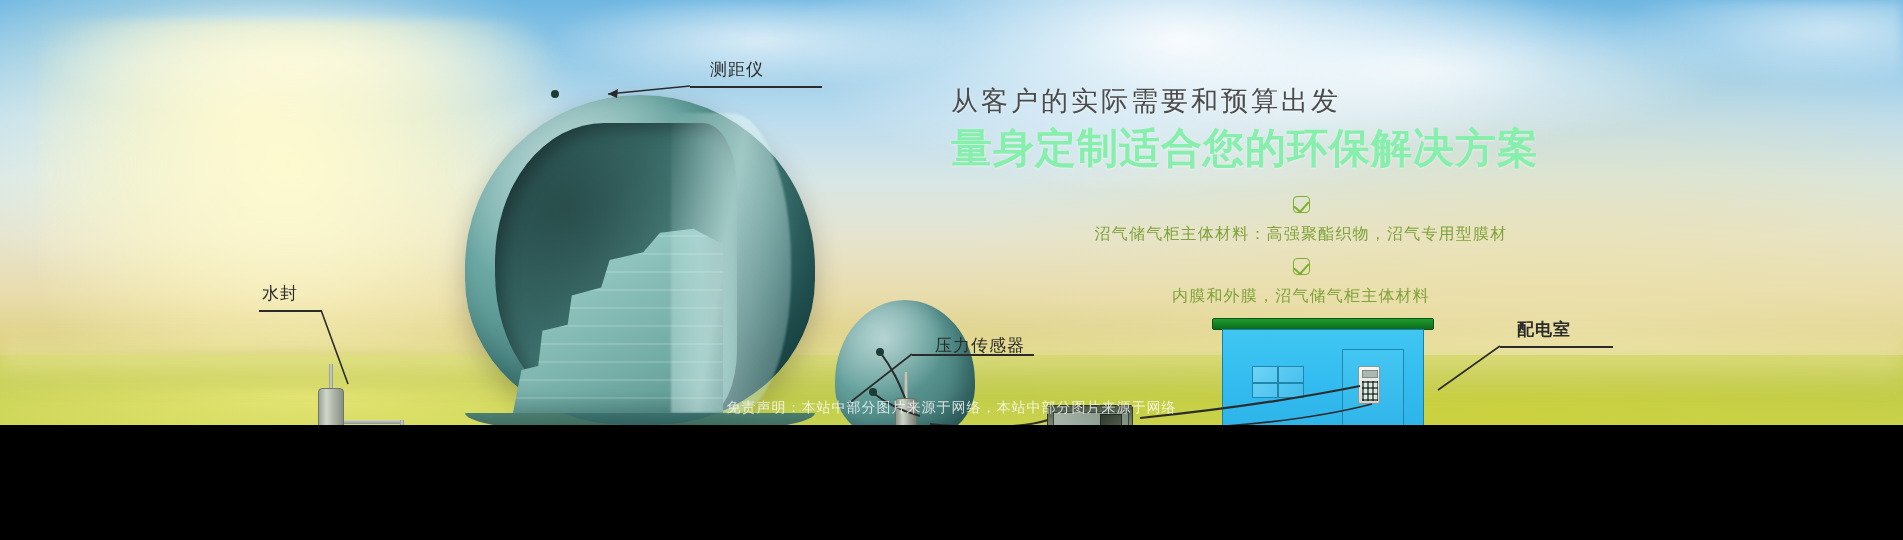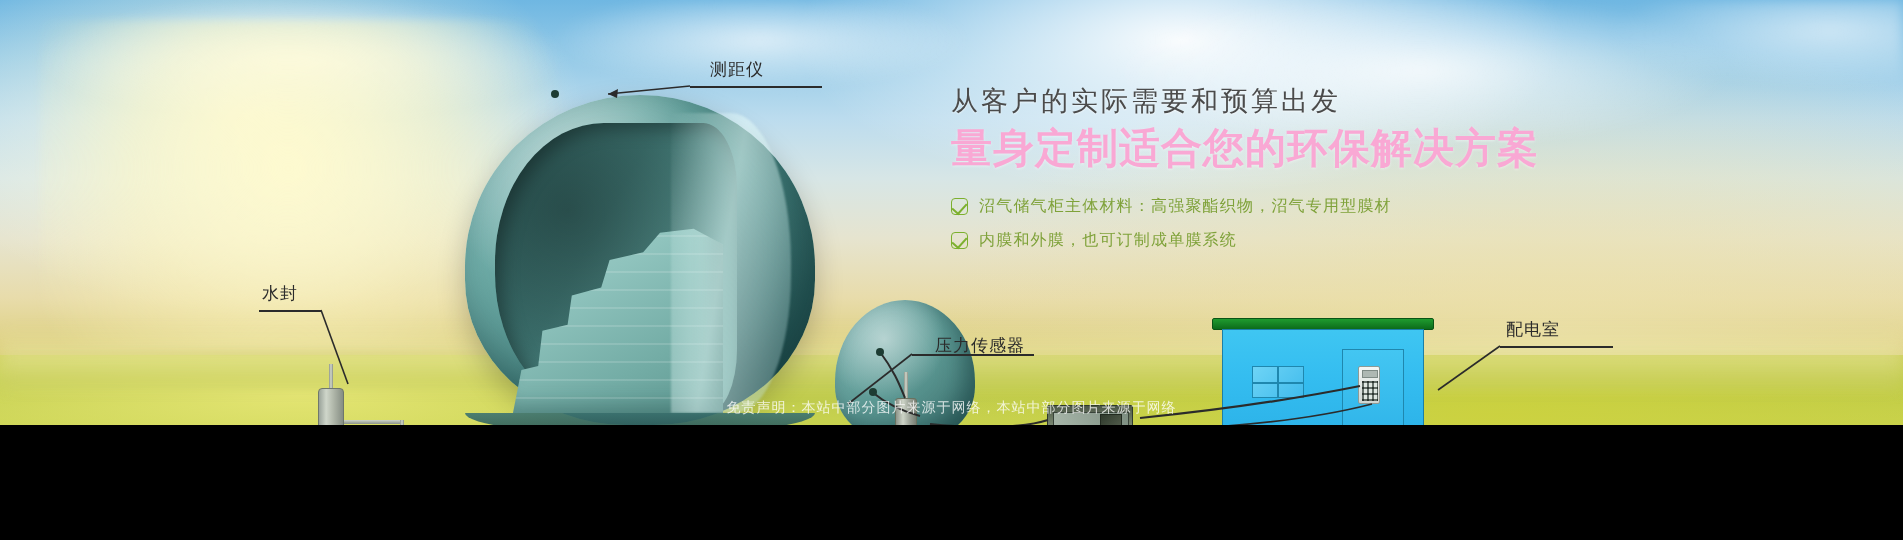--- a/index.html
+++ b/index.html
@@ -230,29 +230,29 @@
   
   .textpanel { position:absolute; left:951px; top:86px; width:700px; }
   .subhead {
     font-family:"DejaVu Sans","Liberation Sans",sans-serif;
     font-size:27px; color:#4b4b4b; letter-spacing:3px; line-height:1.1;
     text-shadow:0 1px 2px rgba(255,255,255,.6);
   }
   .headline {
     margin-top:8px;
     font-family:"DejaVu Sans","Liberation Sans",sans-serif;
-    font-size:41px; font-weight:bold; color:#f9a8d4; letter-spacing:1px; line-height:1.18;
+    font-size:41px; font-weight:bold; color:#86efac; letter-spacing:1px; line-height:1.18;
     text-shadow:0 1px 3px rgba(255,255,255,.45);
   }
   .bullets { margin-top:24px; }
   .bullet {
     display:flex; align-items:center; gap:11px;
     margin-bottom:13px;
     font-family:"DejaVu Sans","Liberation Sans",sans-serif;
-    font-size:16px; color:#7fa23a; letter-spacing:1.2px;
+    font-size:16px; color:#7fa23a; letter-spacing:1.2px;flex-direction:column;
   }
   .chk {
     flex:0 0 auto; width:17px; height:17px;
     border:1.6px solid #7cb02e; border-radius:4px;
     position:relative;
   }
   .chk::after {
     content:""; position:absolute; left:3px; top:1px;
     width:7px; height:12px; border:solid #7cb02e;
     border-width:0 2.6px 2.6px 0; transform:rotate(42deg);
@@ -315,21 +315,21 @@
 
   <div class="callout" style="left:860px; top:326px; width:230px; height:120px;">
     <span class="ctext" style="left:75px; top:8px;">压力传感器</span>
     <div class="cbar" style="left:52px; top:28px; width:122px;"></div>
     <svg style="left:0; top:0; width:230px; height:120px;">
       <line x1="52" y1="28" x2="-12" y2="78" stroke="#2b2b2b" stroke-width="1.6"></line>
     </svg>
   </div>
 
   <div class="callout" style="left:1460px; top:318px; width:240px; height:90px;">
-    <span class="ctext" style="left:46px; top:0px;">配电室</span>
+    <span class="ctext" style="left:57px; top:0px;font-weight:bold;">配电室</span>
     <div class="cbar" style="left:40px; top:28px; width:113px;"></div>
     <svg style="left:0; top:0; width:240px; height:90px;">
       <line x1="40" y1="28" x2="-22" y2="72" stroke="#2b2b2b" stroke-width="1.6"></line>
     </svg>
   </div>
 
   <div class="eq" style="left:318px; top:388px; width:70px; height:80px;">
     <div class="pipe-v" style="left:11px; top:-24px; height:26px;"></div>
     <div class="waterseal-body"></div>
     <div class="waterseal-base"></div>
@@ -405,20 +405,20 @@
   <div class="textpanel">
     <div class="subhead">从客户的实际需要和预算出发</div>
     <div class="headline">量身定制适合您的环保解决方案</div>
     <div class="bullets">
       <div class="bullet">
         <span class="chk"></span>
         <span>沼气储气柜主体材料：高强聚酯织物，沼气专用型膜材</span>
       </div>
       <div class="bullet">
         <span class="chk"></span>
-        <span>内膜和外膜，也可订制成单膜系统</span>
+        <span>内膜和外膜，沼气储气柜主体材料</span>
       </div>
     </div>
   </div>
 
   <div class="disclaimer">免责声明：本站中部分图片来源于网络，本站中部分图片来源于网络</div>
 
 </div>
 
 </body></html>

